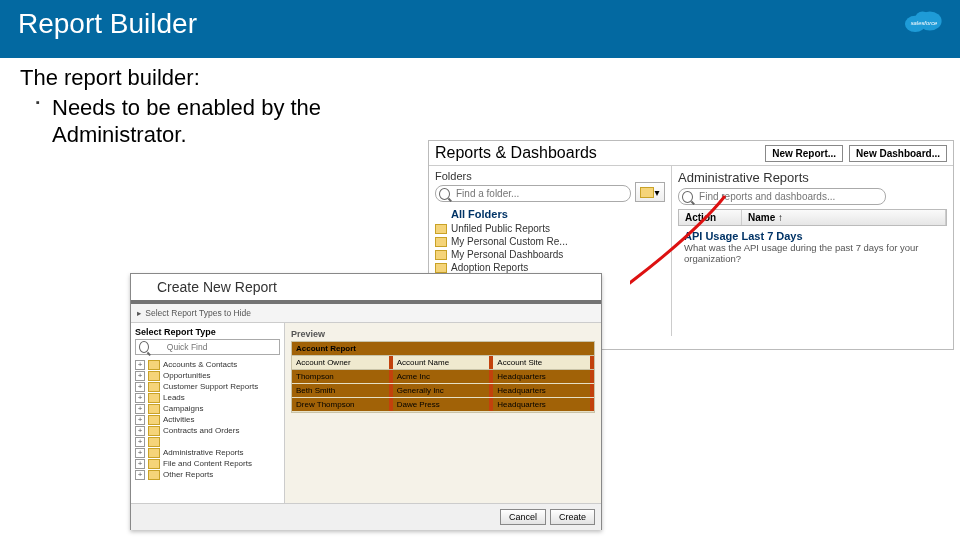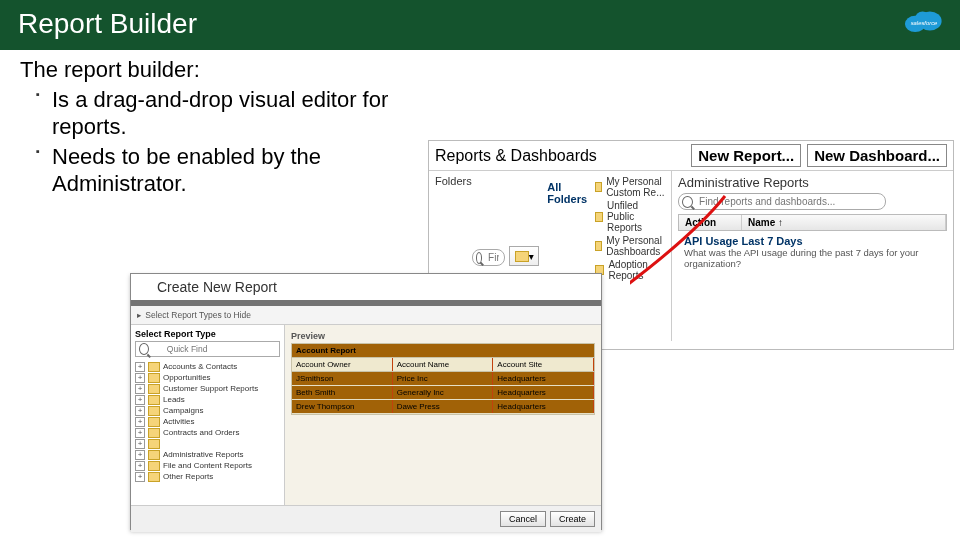--- a/index.html
+++ b/index.html
@@ -1,90 +1,89 @@
 <!DOCTYPE html>
 <html><head>
 <meta charset="utf-8">
 <style>
   html,body{margin:0;padding:0;width:960px;height:540px;font-family:"Segoe UI",Arial,sans-serif;background:#fff;overflow:hidden}
-  .titlebar{background:#14532d;color:#fff;font-size:28px;padding:8px 18px 10px;position:relative}
+  .titlebar{background:#0369a1;color:#fff;font-size:28px;padding:8px 18px 18px;position:relative}
   .sf-cloud{position:absolute;right:14px;top:6px;width:44px;height:30px}
   .body-text{font-size:22px;padding:6px 20px 0;line-height:1.25;max-width:400px}
   .body-text ul{margin:2px 0 0 0;padding-left:18px;list-style:none}
   .body-text li{position:relative;padding-left:14px;margin-bottom:2px}
   .body-text li::before{content:"▪";position:absolute;left:-2px;top:2px;font-size:11px;color:#333}
 
   
   .rd-panel{position:absolute;left:428px;top:140px;width:524px;height:208px;border:1px solid #bbb;background:#fff;font-size:11px}
   .rd-head{display:flex;align-items:center;border-bottom:1px solid #ccc;padding:3px 6px}
   .rd-title{font-family:Liberation Sans, sans-serif;font-size:16px;color:#000}
-  .rd-btn{border:1px solid #888;background:#fff;font-weight:bold;font-size:15px;padding:2px 6px;margin-left:6px}
+  .rd-btn{border:1px solid #888;background:#fff;font-weight:bold;font-size:10px;padding:2px 6px;margin-left:6px}
   .rd-cols{display:flex;height:170px}
-  .rd-left{width:230px;border-right:1px solid #ccc;padding:4px 6px;background:#fff;display:flex;flex-direction:row}
+  .rd-left{width:230px;border-right:1px solid #ccc;padding:4px 6px;background:#fff;display:flex;flex-direction:column}
   .rd-right{flex:1;padding:4px 6px}
   .rd-label{font-size:11px;color:#333}
   .search-box{display:flex;align-items:center;border:1px solid #aaa;padding:1px 3px;border-radius:8px;margin-top:3px}
   .mag{width:10px;height:10px;border:1.5px solid #666;border-radius:50%;position:relative;margin-right:4px}
   .mag::after{content:"";position:absolute;width:4px;height:1.5px;background:#666;right:-3px;bottom:-2px;transform:rotate(45deg)}
   .search-box input{border:0;outline:0;font-size:10px;width:100%}
   .rd-left-row{display:flex;gap:4px;align-items:center}
   .new-folder-btn{border:1px solid #aaa;width:28px;height:18px;background:linear-gradient(#fff,#eee);display:flex;align-items:center;justify-content:center;font-size:10px}
-  .all-folders{font-weight:bold;font-size:11px;color:#036;margin:6px 8px 2px}
+  .all-folders{font-weight:bold;font-size:11px;color:#036;margin:6px 16px 2px}
   .folder-list{font-size:10px}
   .folder-list div{display:flex;align-items:center;gap:4px;padding:1px 0;color:#333}
   .fold-ico{width:10px;height:8px;background:#f5d479;border:1px solid #c9a227}
   .section-title{font-size:13px;color:#333}
   .th-row{display:flex;border:1px solid #bbb;background:linear-gradient(#fafafa,#e6e6e6);margin-top:4px}
   .th-row div{padding:2px 6px;font-size:10px;font-weight:bold;border-right:1px solid #ccc}
   .row-item{padding:4px 6px}
   .row-item .nm{font-weight:bold;font-size:11px;color:#036}
   .row-item .desc{font-size:9.5px;color:#555}
 
   
   .arrow{position:absolute;left:630px;top:190px;pointer-events:none}
 
   
   .cnr-win{position:absolute;left:130px;top:273px;width:470px;height:255px;border:1px solid #888;background:#fff;font-size:10px;box-shadow:0 2px 4px rgba(0,0,0,.25)}
-  .cnr-top{height:26px;border-bottom:6px solid #737373;display:flex;align-items:center;padding:0 6px;font-size:14px;color:#333}
+  .cnr-top{height:26px;border-bottom:4px solid #737373;display:flex;align-items:center;padding:0 6px;font-size:14px;color:#333}
   .cnr-swirl{width:14px;height:14px;border-radius:50%;background:conic-gradient(#f6a #0deg,#6cf 120deg,#9d4 240deg);margin-right:6px}
   .cnr-sub{height:18px;border-bottom:1px solid #ccc;background:#f4f4f4;font-size:8.5px;display:flex;align-items:center;padding:0 6px;color:#555}
   .cnr-body{display:flex;height:180px}
   .cnr-tree{width:145px;border-right:1px solid #ccc;padding:4px}
   .cnr-tree .hdr{font-weight:bold;font-size:9px;margin-bottom:2px}
   .tree-search{border:1px solid #aaa;padding:1px 3px;display:flex;align-items:center;gap:12px;margin-bottom:4px}
   .tree-search input{border:0;width:100%;font-size:8.5px;outline:0}
   .tree{font-size:8px;color:#333}
   .tree div{display:flex;align-items:center;gap:3px;padding:.5px 0}
   .plus{width:8px;height:8px;border:1px solid #999;display:flex;align-items:center;justify-content:center;font-size:8px;line-height:1;color:#555}
   .cnr-preview{flex:1;background:#f5f2e8;padding:6px}
   .pv-label{font-weight:bold;font-size:9px;color:#555}
   .pv-table{background:#a16207;border:1px solid #c9c3a8;margin-top:2px;font-size:8px}
   .pv-table .pvh{display:flex;background:#efe9cf;border-bottom:1px solid #c9c3a8}
-  .pv-table .pvh div,.pvr div{flex:1;padding:2px 4px;border-right:1px solid #c2410c}
+  .pv-table .pvh div,.pvr div{flex:1;padding:2px 4px;border-right:4px solid #c2410c}
   .pvr{display:flex;border-bottom:1px solid #e6e0c6}
   .cnr-foot{height:26px;border-top:1px solid #ccc;background:#f0f0f0;display:flex;justify-content:flex-end;align-items:center;padding:0 6px;gap:4px}
   .cnr-foot button{font-size:9px;padding:2px 8px;border:1px solid #888;background:linear-gradient(#fff,#e3e3e3)}
 </style>
 </head>
 <body>
 
 <div class="titlebar">
   <span>Report Builder</span>
   <svg class="sf-cloud" viewBox="0 0 60 40">
     <ellipse cx="18" cy="24" rx="14" ry="11" fill="#1e9bd7"></ellipse>
     <ellipse cx="38" cy="20" rx="16" ry="13" fill="#1e9bd7"></ellipse>
     <ellipse cx="28" cy="16" rx="10" ry="9" fill="#1e9bd7"></ellipse>
     <text x="30" y="25" text-anchor="middle" fill="#fff" font-size="8" font-style="italic">salesforce</text>
   </svg>
 </div>
 
 <div class="body-text">
   <div>The report builder:</div>
   <ul>
-    <li>Is a drag-and-drop visual editor for reports.</li>
     <li>Needs to be enabled by the Administrator.</li>
   </ul>
 </div>
 
 <div class="rd-panel">
   <div class="rd-head">
     <span class="rd-title">Reports &amp; Dashboards</span>
     <div style="flex:1"></div>
     <button class="rd-btn">New Report...</button>
     <button class="rd-btn">New Dashboard...</button>
@@ -98,25 +97,25 @@
           <input placeholder="Find a folder..." style="">
         </div>
         <div class="new-folder-btn">
           <span class="fold-ico" style="width:12px;height:9px"></span>▾
         </div>
       </div>
       <div class="all-folders">All Folders</div>
       <div class="folder-list">
         <div>
             <span class="fold-ico"></span>
+            <span>Unfiled Public Reports</span>
+          </div>
+        <div>
+            <span class="fold-ico"></span>
             <span>My Personal Custom Re...</span>
-          </div>
-        <div>
-            <span class="fold-ico"></span>
-            <span>Unfiled Public Reports</span>
           </div>
         <div>
             <span class="fold-ico"></span>
             <span>My Personal Dashboards</span>
           </div>
         <div>
             <span class="fold-ico"></span>
             <span>Adoption Reports</span>
           </div>
       </div>
@@ -224,22 +223,22 @@
     <div class="cnr-preview">
       <div class="pv-label">Preview</div>
       <div class="pv-table">
         <div style="font-weight:bold;padding:2px 4px;border-bottom:1px solid #c9c3a8">Account Report</div>
         <div class="pvh">
           <div>Account Owner</div>
           <div>Account Name</div>
           <div>Account Site</div>
         </div>
         <div class="pvr">
-            <div>JSmithson</div>
-            <div>Price Inc</div>
+            <div>Thompson</div>
+            <div>Acme Inc</div>
             <div>Headquarters</div>
           </div>
         <div class="pvr">
             <div>Beth Smith</div>
             <div>Generally Inc</div>
             <div>Headquarters</div>
           </div>
         <div class="pvr">
             <div>Drew Thompson</div>
             <div>Dawe Press</div>

